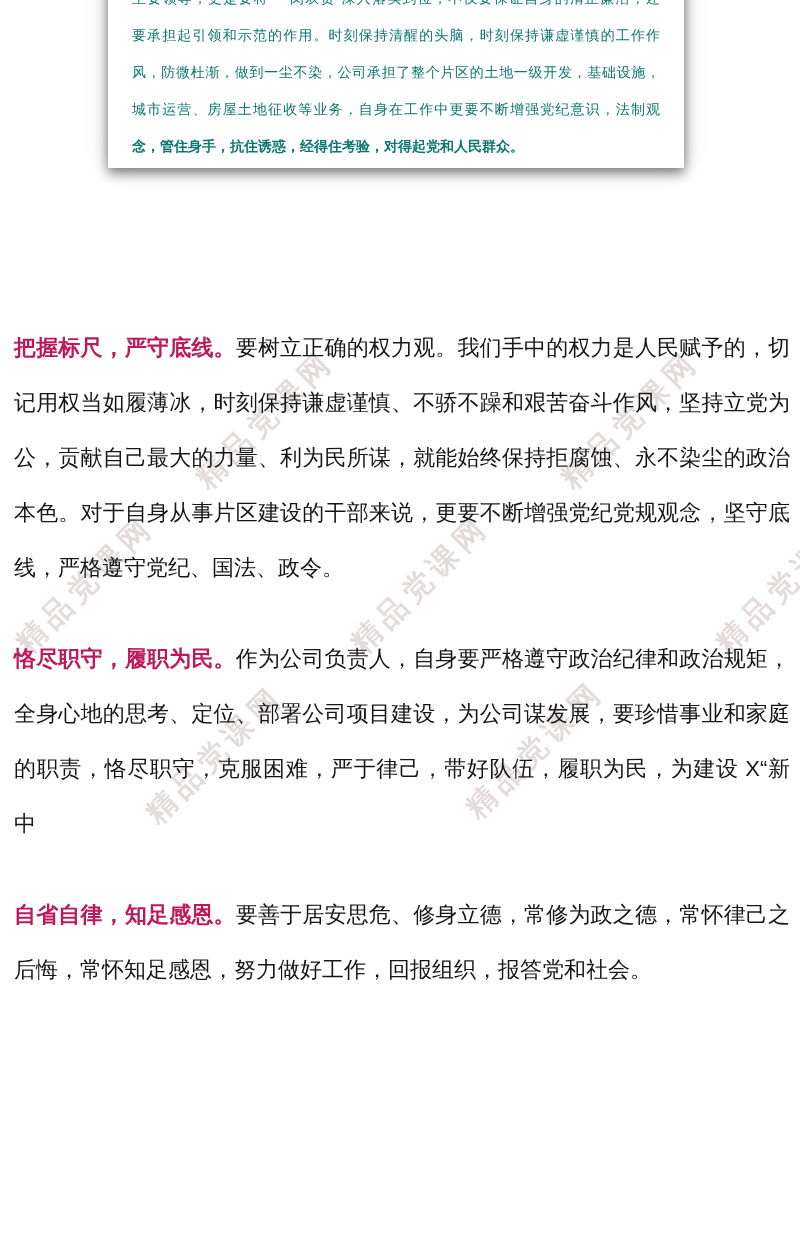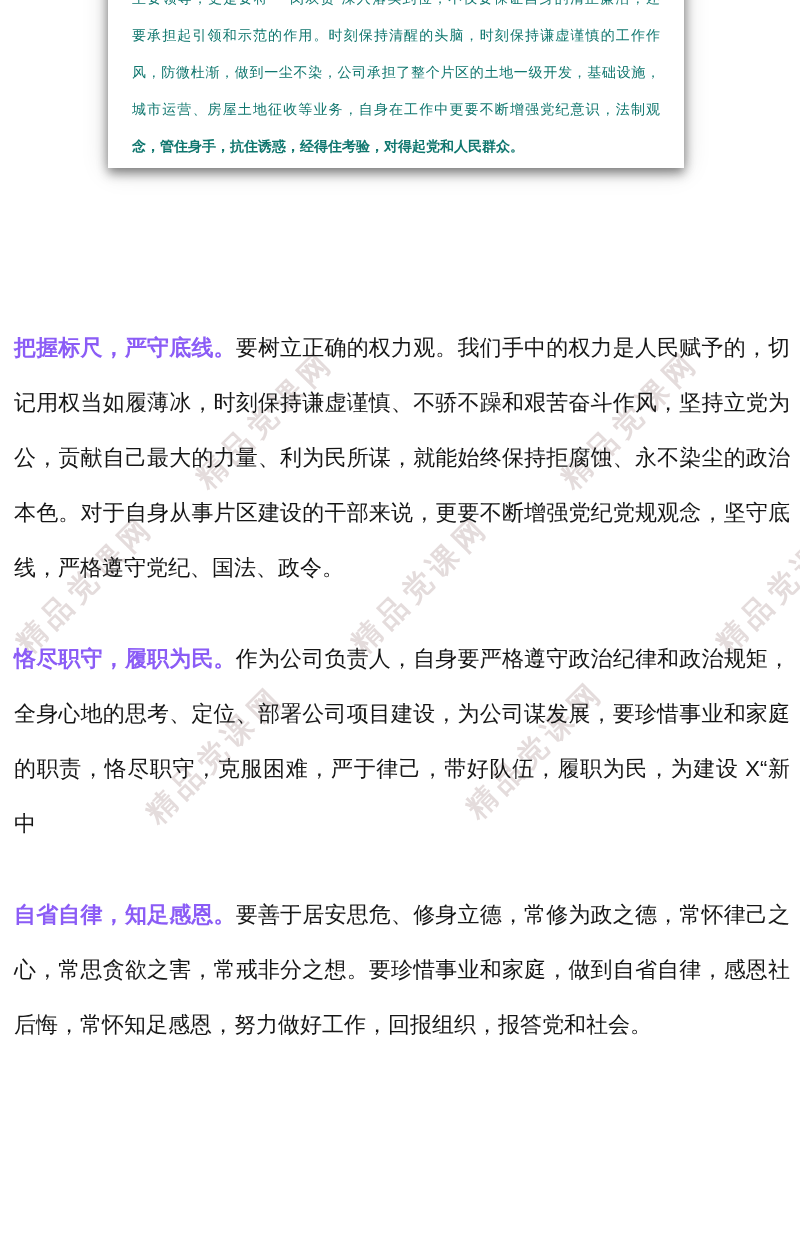--- a/index.html
+++ b/index.html
@@ -34,21 +34,21 @@
   .doc-body{
     position:absolute;left:14px;top:320px;width:776px;z-index:1;
     color:#161616;
   }
   .para{margin:0 0 36px 0;}
   .line{
     font-size:22px;line-height:55px;
     text-align:justify;text-align-last:justify;
   }
   .line.last{text-align-last:left;}
-  .line b{font-weight:700;color:#8b5cf6;}
+  .line b{font-weight:700;color:#be185d;}
 </style>
 </head>
 <body>
 
 <div class="wm-layer">
     <span class="wm" style="left: 265px; top: 420px; color: rgba(188, 168, 168, 0.4);">精品党课网</span>
     <span class="wm" style="left: 630px; top: 420px; color: rgba(188, 168, 168, 0.4);">精品党课网</span>
     <span class="wm" style="left: 85px; top: 585px; color: rgba(188, 168, 168, 0.4);">精品党课网</span>
     <span class="wm" style="left: 420px; top: 585px; color: rgba(188, 168, 168, 0.4);">精品党课网</span>
     <span class="wm" style="left: 785px; top: 585px; color: rgba(188, 168, 168, 0.4);">精品党课网</span>
@@ -72,16 +72,15 @@
       <div class="line"><span>本色。对于自身从事片区建设的干部来说，更要不断增强党纪党规观念，坚守底</span></div>
       <div class="line last"><span>线，严格遵守党纪、国法、政令。</span></div>
     </div>
     <div class="para">
       <div class="line"><b>恪尽职守，履职为民。</b><span>作为公司负责人，自身要严格遵守政治纪律和政治规矩，</span></div>
       <div class="line"><span>全身心地的思考、定位、部署公司项目建设，为公司谋发展，要珍惜事业和家庭</span></div>
       <div class="line"><span>的职责，恪尽职守，克服困难，严于律己，带好队伍，履职为民，为建设 X“新中</span></div>
     </div>
     <div class="para">
       <div class="line"><b>自省自律，知足感恩。</b><span>要善于居安思危、修身立德，常修为政之德，常怀律己之</span></div>
-      <div class="line"><span>心，常思贪欲之害，常戒非分之想。要珍惜事业和家庭，做到自省自律，感恩社</span></div>
       <div class="line last"><span>后悔，常怀知足感恩，努力做好工作，回报组织，报答党和社会。</span></div>
     </div>
   </div>
 
 </body></html>

